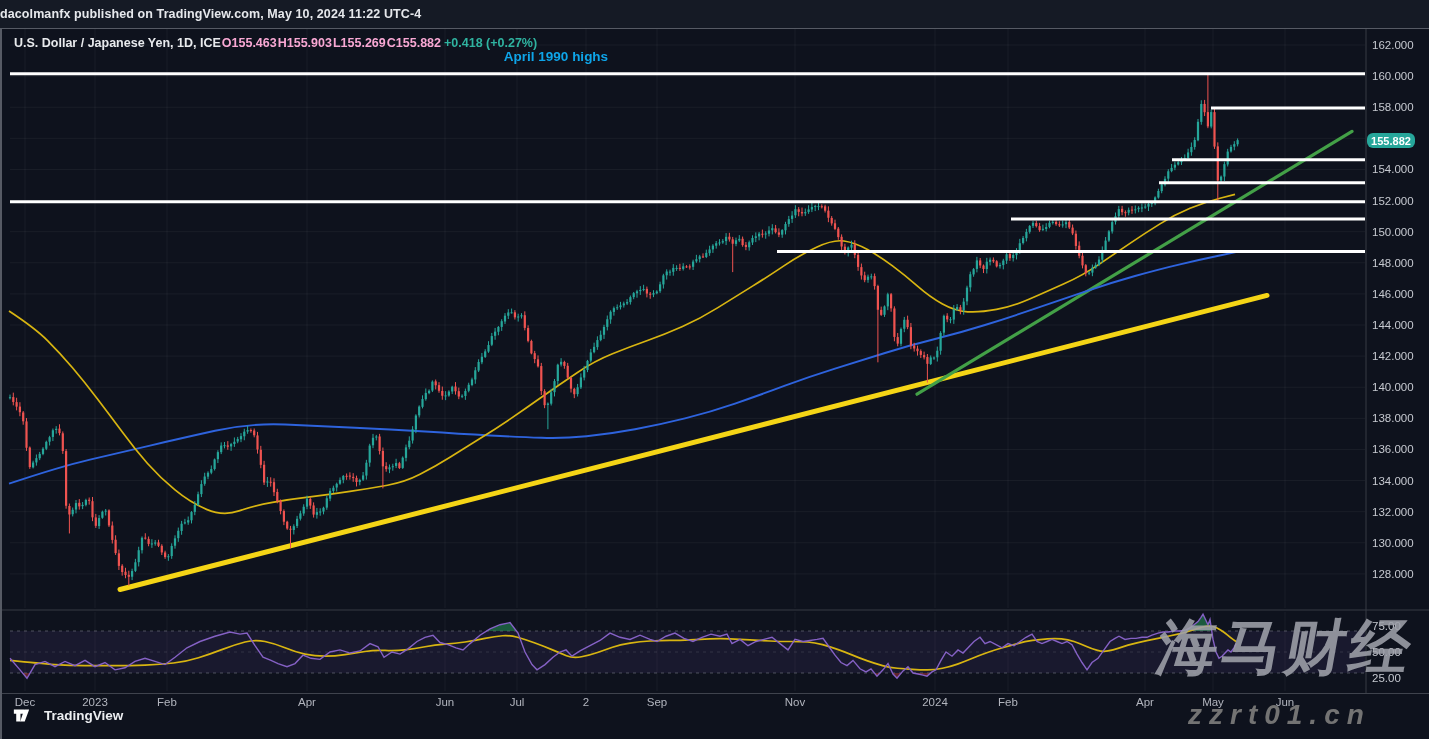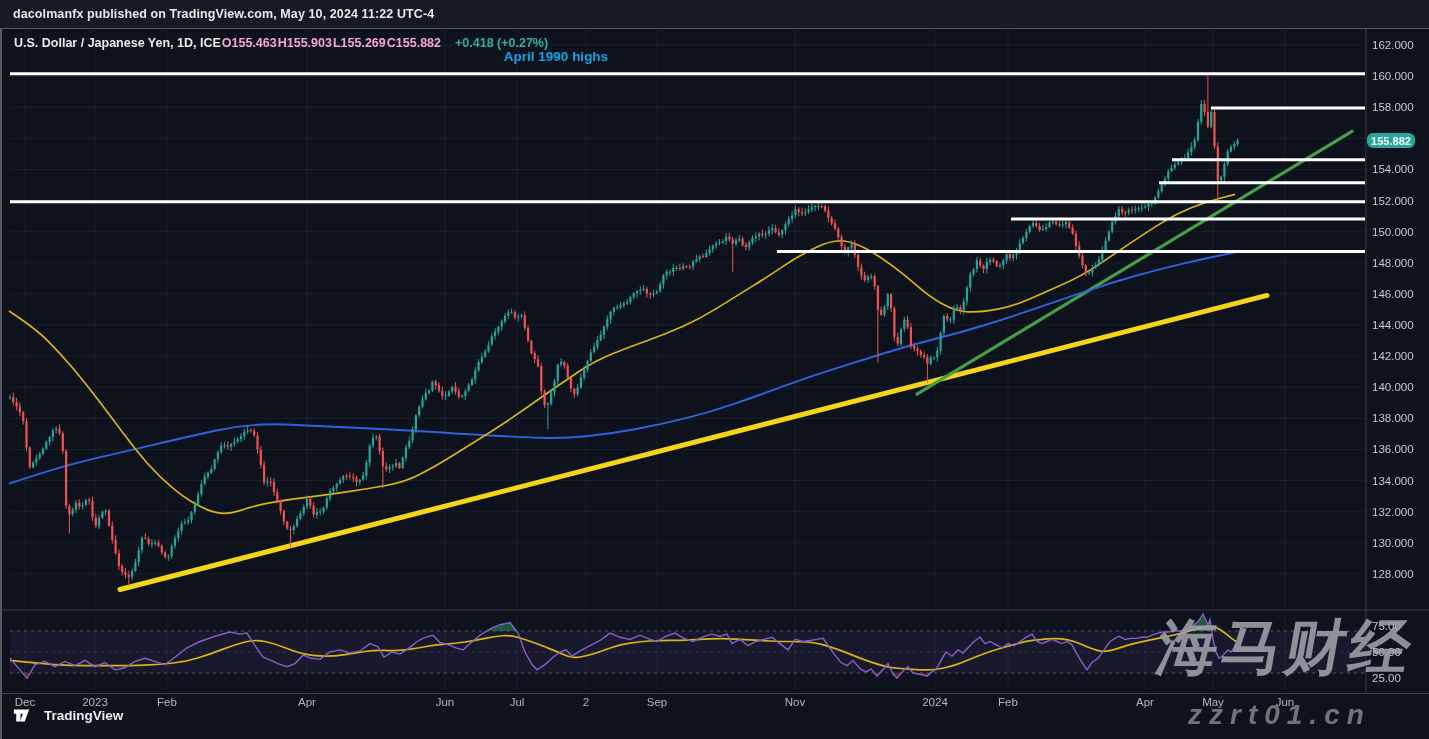--- a/index.html
+++ b/index.html
@@ -1,26 +1,26 @@
 <!DOCTYPE html>
 <html><head>
 <meta charset="utf-8">
 <style>
   html,body{margin:0;padding:0;background:#0d111c;}
   .screen{position:relative;width:1429px;height:739px;overflow:hidden;
           background:#0e121d;font-family:"Liberation Sans","DejaVu Sans",sans-serif;}
   #chart-svg{position:absolute;left:0;top:0;z-index:1;}
   .publisher-bar{position:absolute;left:0;top:0;width:1429px;height:28px;background:#151a25;
                  border-bottom:1px solid #565a64;display:flex;align-items:center;z-index:3;}
-  .publisher-bar span{color:#e6e8ec;font-size:12.5px;font-weight:700;padding-left:13px;letter-spacing:.1px;}
+  .publisher-bar span{color:#e6e8ec;font-size:12.5px;font-weight:700;letter-spacing:.1px;}
   .edge-left{position:absolute;left:0;top:28px;width:2px;height:711px;background:#565a64;z-index:4;}
   .legend{position:absolute;left:14px;top:36px;z-index:2;font-size:12.5px;font-weight:600;
           color:#e8eaed;white-space:nowrap;}
   .legend .val{color:#f9a8d4;margin-left:1px;font-weight:600;}
-  .legend .chg{color:#2fb3a0;margin-left:14px;font-weight:600;}
+  .legend .chg{color:#2fb3a0;margin-left:3px;font-weight:600;}
   .annotation{position:absolute;left:466px;top:49px;width:180px;text-align:center;z-index:2;
               color:#0ea5e9;font-size:13.5px;font-weight:700;}
   .price-badge{position:absolute;left:1367px;top:133px;width:48px;height:15px;z-index:2;
                background:#26a69a;color:#fff;font-size:11px;font-weight:700;
                display:flex;align-items:center;justify-content:center;border-radius:6px;}
   .wm-cn{position:absolute;left:1158px;top:618px;z-index:5;color:rgba(158,161,170,0.88);
          font-size:60px;font-weight:700;letter-spacing:4px;transform:skewX(-10deg);
          white-space:nowrap;line-height:1;}
   .wm-url{position:absolute;left:1188px;top:701px;z-index:5;color:#737373;
           font-size:28px;font-weight:700;font-style:italic;letter-spacing:7px;white-space:nowrap;line-height:1;text-align:center;}

